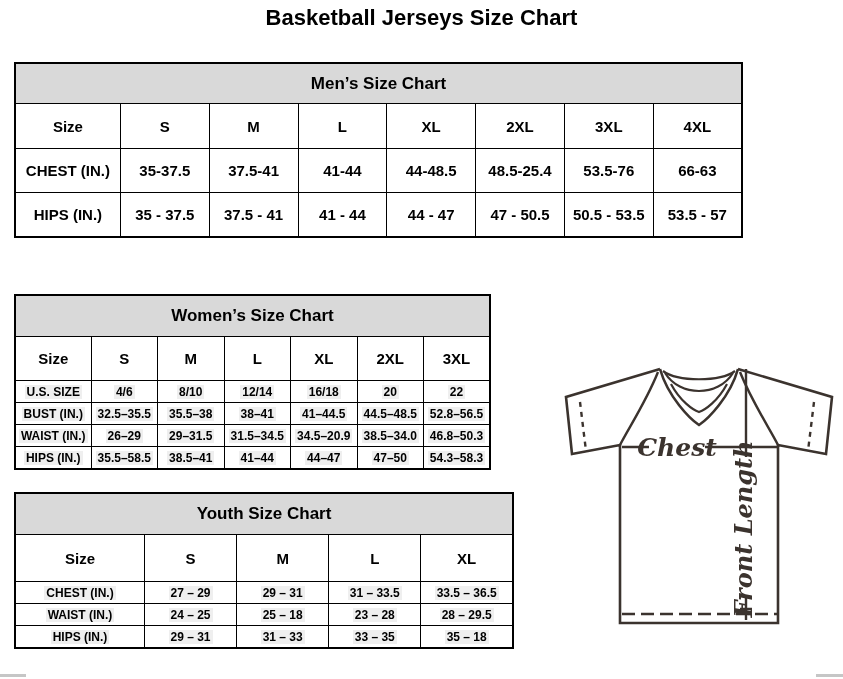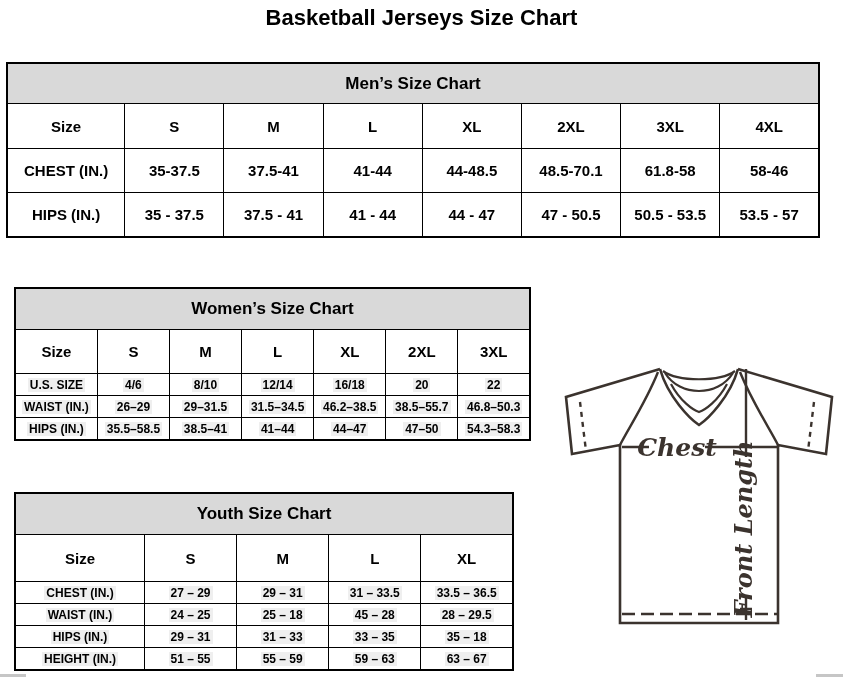--- a/index.html
+++ b/index.html
@@ -20,25 +20,25 @@
   }
   table.tbl{
     position:absolute;border-collapse:collapse;table-layout:fixed;
     border:2px solid var(--border);background:#fff;
   }
   .tbl td{
     border:1px solid var(--border);text-align:center;vertical-align:middle;
     font-weight:700;padding:0;overflow:hidden;white-space:nowrap;
   }
   .tbl .band{background:var(--band);font-size:17px;}
-  #mens{left:6px;top:62px;width:814px;border-radius:17px;}
+  #mens{left:14px;top:62px;width:729px;border-radius:17px;}
   #mens .band{height:39px;}
   #mens .head{height:44px;font-size:15px;}
   #mens .rlabel,#mens .val{height:43px;font-size:15px;}
-  #womens{left:14px;top:287px;width:517px;}
+  #womens{left:14px;top:294px;width:477px;}
   #womens .band{height:40px;}
   #womens .head{height:43px;font-size:15px;}
   #womens .rlabel,#womens .val{height:21px;font-size:12px;}
   #youth{left:14px;top:492px;width:500px;padding-left:42px;}
   #youth .band{height:40px;}
   #youth .head{height:46px;font-size:15px;}
   #youth .rlabel,#youth .val{height:21px;font-size:12px;}
   .hl{background:var(--hl);padding:0 2px;text-align:center;}
   .jersey-svg{position:absolute;left:556px;top:357px;}
   .jersey-svg path,.jersey-svg line{stroke:var(--stroke);fill:none;}
@@ -79,23 +79,23 @@
         <td class="head">2XL</td>
         <td class="head">3XL</td>
         <td class="head">4XL</td>
       </tr>
       <tr>
         <td class="rlabel">CHEST (IN.)</td>
         <td class="val">35-37.5</td>
         <td class="val">37.5-41</td>
         <td class="val">41-44</td>
         <td class="val">44-48.5</td>
-        <td class="val">48.5-70.1</td>
-        <td class="val">61.8-58</td>
-        <td class="val">58-46</td>
+        <td class="val">48.5-25.4</td>
+        <td class="val">53.5-76</td>
+        <td class="val">66-63</td>
       </tr>
       <tr>
         <td class="rlabel">HIPS (IN.)</td>
         <td class="val">35 - 37.5</td>
         <td class="val">37.5 - 41</td>
         <td class="val">41 - 44</td>
         <td class="val">44 - 47</td>
         <td class="val">47 - 50.5</td>
         <td class="val">50.5 - 53.5</td>
         <td class="val">53.5 - 57</td>
@@ -128,26 +128,35 @@
       <tr>
         <td class="rlabel"><span class="hl">U.S. SIZE</span></td>
         <td class="val"><span class="hl">4/6</span></td>
         <td class="val"><span class="hl">8/10</span></td>
         <td class="val"><span class="hl">12/14</span></td>
         <td class="val"><span class="hl">16/18</span></td>
         <td class="val"><span class="hl">20</span></td>
         <td class="val"><span class="hl">22</span></td>
       </tr>
       <tr>
+        <td class="rlabel"><span class="hl">BUST (IN.)</span></td>
+        <td class="val"><span class="hl">32.5–35.5</span></td>
+        <td class="val"><span class="hl">35.5–38</span></td>
+        <td class="val"><span class="hl">38–41</span></td>
+        <td class="val"><span class="hl">41–44.5</span></td>
+        <td class="val"><span class="hl">44.5–48.5</span></td>
+        <td class="val"><span class="hl">52.8–56.5</span></td>
+      </tr>
+      <tr>
         <td class="rlabel"><span class="hl">WAIST (IN.)</span></td>
         <td class="val"><span class="hl">26–29</span></td>
         <td class="val"><span class="hl">29–31.5</span></td>
         <td class="val"><span class="hl">31.5–34.5</span></td>
-        <td class="val"><span class="hl">46.2–38.5</span></td>
-        <td class="val"><span class="hl">38.5–55.7</span></td>
+        <td class="val"><span class="hl">34.5–20.9</span></td>
+        <td class="val"><span class="hl">38.5–34.0</span></td>
         <td class="val"><span class="hl">46.8–50.3</span></td>
       </tr>
       <tr>
         <td class="rlabel"><span class="hl">HIPS (IN.)</span></td>
         <td class="val"><span class="hl">35.5–58.5</span></td>
         <td class="val"><span class="hl">38.5–41</span></td>
         <td class="val"><span class="hl">41–44</span></td>
         <td class="val"><span class="hl">44–47</span></td>
         <td class="val"><span class="hl">47–50</span></td>
         <td class="val"><span class="hl">54.3–58.3</span></td>
@@ -177,37 +186,30 @@
         <td class="rlabel"><span class="hl">CHEST (IN.)</span></td>
         <td class="val"><span class="hl">27 – 29</span></td>
         <td class="val"><span class="hl">29 – 31</span></td>
         <td class="val"><span class="hl">31 – 33.5</span></td>
         <td class="val"><span class="hl">33.5 – 36.5</span></td>
       </tr>
       <tr>
         <td class="rlabel"><span class="hl">WAIST (IN.)</span></td>
         <td class="val"><span class="hl">24 – 25</span></td>
         <td class="val"><span class="hl">25 – 18</span></td>
-        <td class="val"><span class="hl">45 – 28</span></td>
+        <td class="val"><span class="hl">23 – 28</span></td>
         <td class="val"><span class="hl">28 – 29.5</span></td>
       </tr>
       <tr>
         <td class="rlabel"><span class="hl">HIPS (IN.)</span></td>
         <td class="val"><span class="hl">29 – 31</span></td>
         <td class="val"><span class="hl">31 – 33</span></td>
         <td class="val"><span class="hl">33 – 35</span></td>
         <td class="val"><span class="hl">35 – 18</span></td>
       </tr>
-      <tr>
-        <td class="rlabel"><span class="hl">HEIGHT (IN.)</span></td>
-        <td class="val"><span class="hl">51 – 55</span></td>
-        <td class="val"><span class="hl">55 – 59</span></td>
-        <td class="val"><span class="hl">59 – 63</span></td>
-        <td class="val"><span class="hl">63 – 67</span></td>
-      </tr>
     </tbody>
   </table>
 
 <svg class="jersey-svg" width="282" height="312" viewBox="0 0 282 312">
 
   <path stroke-width="2.6" d="M104,12 L10,40 L16,97 L64,88 L64,266 L222,266 L222,88 L270,97 L276,40 L182,12"></path>
 
   <path stroke-width="2.4" d="M102,15 C90,45 72,72 64,88"></path>
   <path stroke-width="2.4" d="M184,15 C196,45 214,72 222,88"></path>
 

